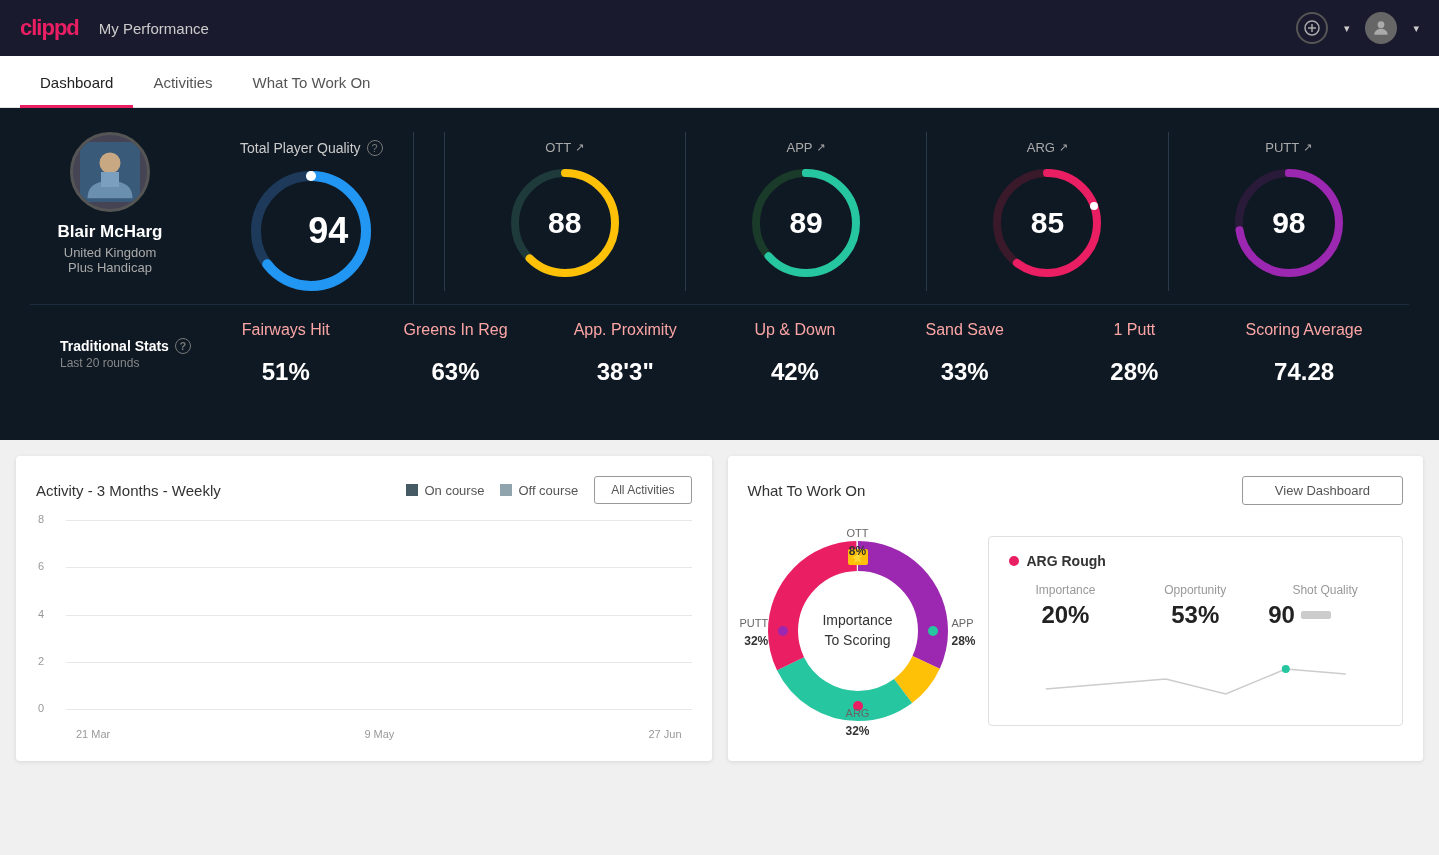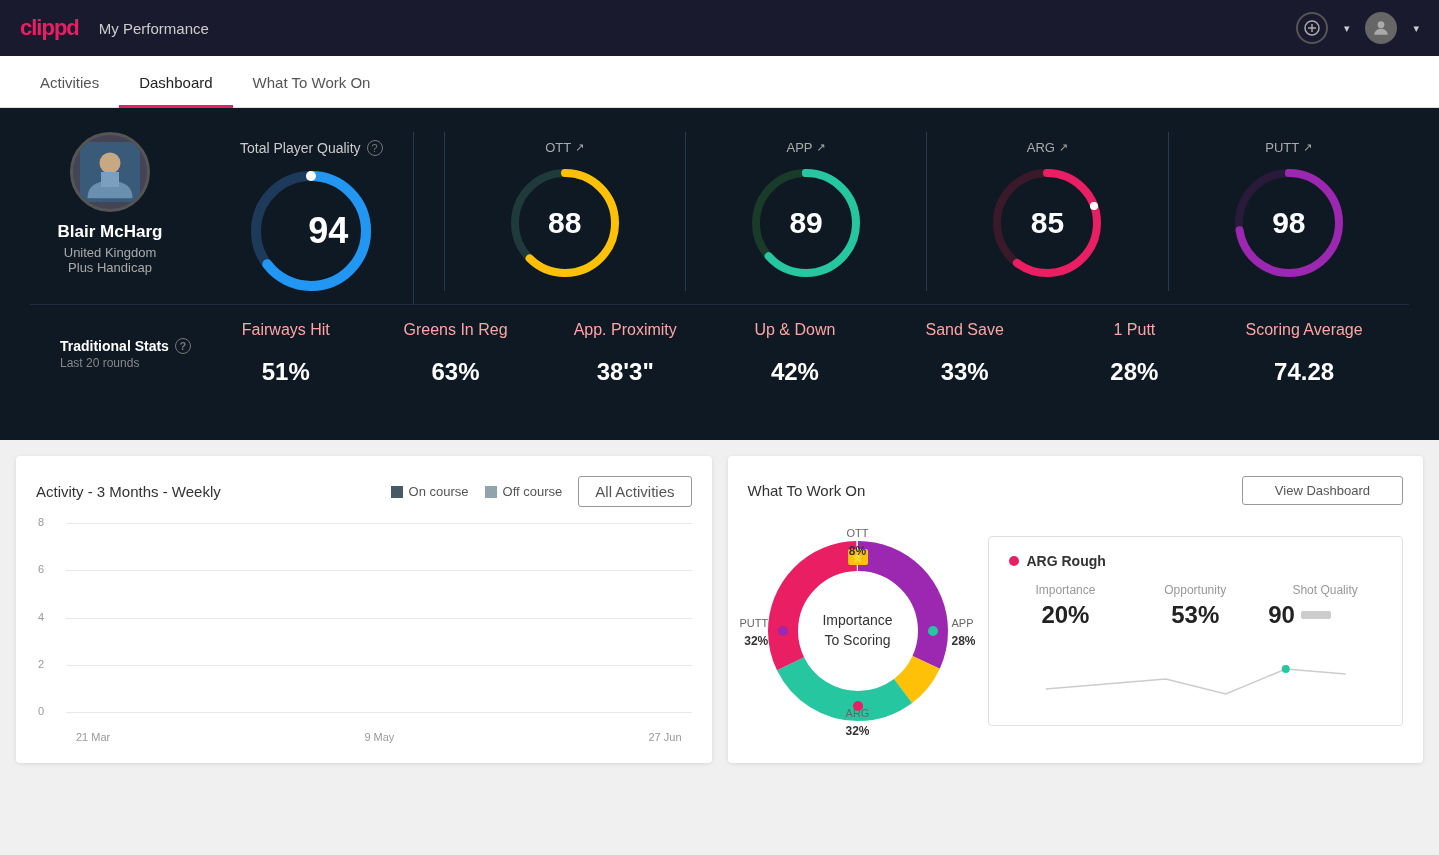--- a/index.html
+++ b/index.html
@@ -170,21 +170,21 @@
       justify-content: space-between;
       margin-bottom: 16px;
     }
     .card-title { color: #333; font-size: 15px; font-weight: 500; }
     .legend { display: flex; gap: 16px; align-items: center; }
     .legend-item { display: flex; align-items: center; gap: 6px; font-size: 13px; color: #555; }
     .legend-dot { width: 12px; height: 12px; }
     .all-activities-btn {
       border: 1px solid #999; border-radius: 3px;
       padding: 6px 16px; background: #fff; color: #555;
-      font-size: 15px; cursor: pointer;
+      font-size: 12px; cursor: pointer;
     }
 
     
     .chart-area { position: relative; height: 220px; }
     .chart-grid {
       position: absolute; left: 30px; right: 0; top: 0; bottom: 30px;
       display: flex; flex-direction: column; justify-content: space-between;
     }
     .grid-line {
       border-top: 1px solid #e8e8e8;
@@ -273,22 +273,22 @@
       <svg viewBox="0 0 24 24">
         <circle cx="12" cy="8" r="4" fill="#aaa"></circle>
         <path d="M4 20c0-4 3.6-7 8-7s8 3 8 7" fill="#aaa"></path>
       </svg>
     </div>
     <span class="header-dropdown">▾</span>
   </div>
 </header>
 
 <nav class="tabs">
+  <div class="tab active">Dashboard</div>
   <div class="tab">Activities</div>
-  <div class="tab active">Dashboard</div>
   <div class="tab">What To Work On</div>
 </nav>
 
 <div class="dark-panel">
   <div class="player-section">
 
     <div class="player-info">
       <div class="player-avatar">
         <svg viewBox="0 0 80 80" xmlns="http://www.w3.org/2000/svg">
           <rect width="80" height="80" fill="#3a5a7a"></rect>

